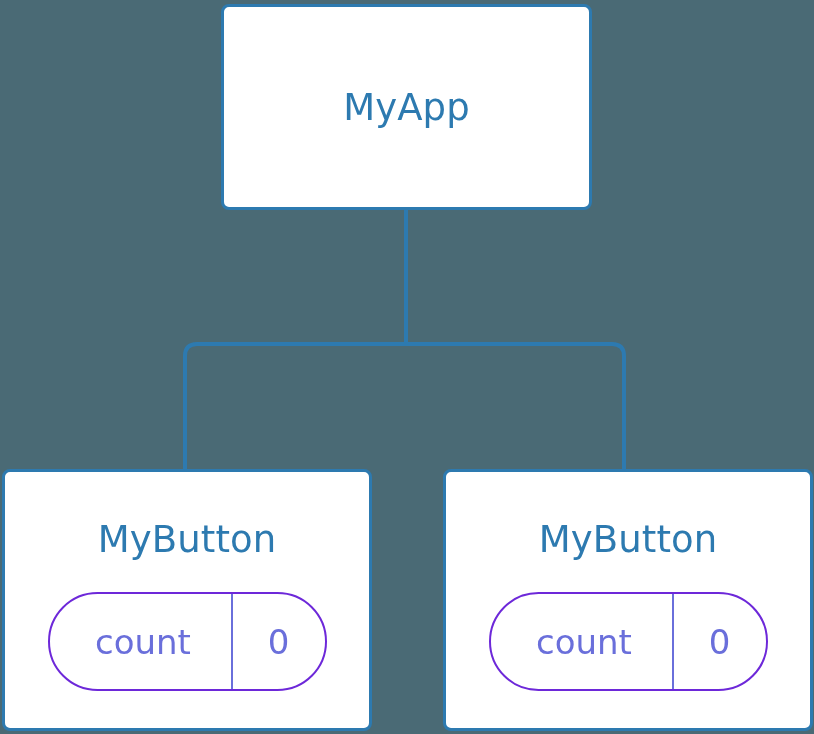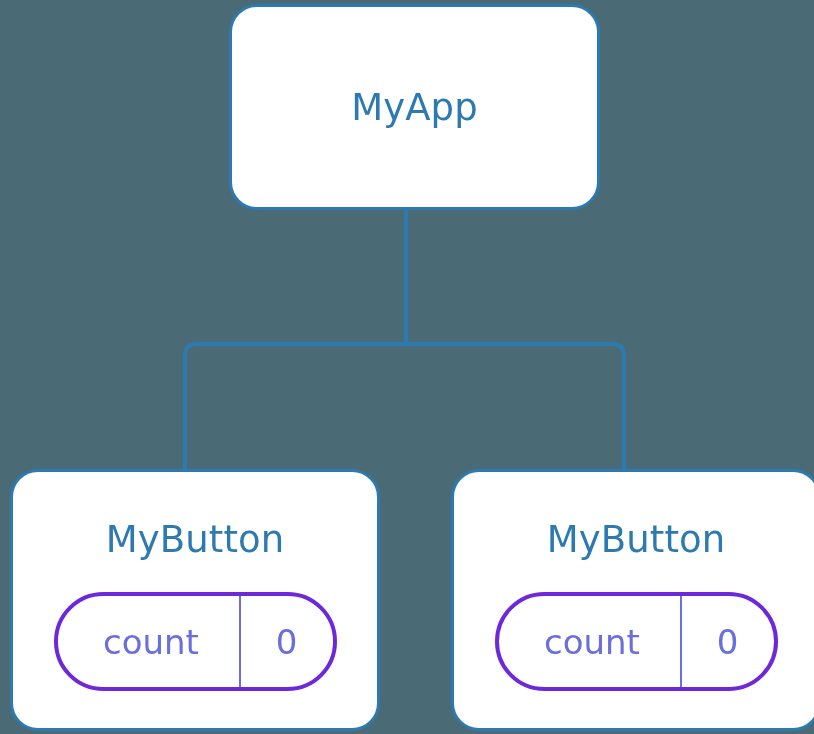--- a/index.html
+++ b/index.html
@@ -26,26 +26,25 @@
     top: 0;
     width: 814px;
     height: 734px;
     pointer-events: none;
   }
   .node-card {
     position: absolute;
     box-sizing: border-box;
     background: #ffffff;
     border: 3px solid #2d7ab0;
-    border-radius: 28px;
+    border-radius: 8px;
     display: flex;
     flex-direction: column;
     align-items: center;
     z-index: 2;
-    margin-left: 8px;
   }
   .node-root {
     left: 221px;
     top: 4px;
     width: 371px;
     height: 206px;
     justify-content: center;
   }
   .node-child-left {
     left: 2px;
@@ -70,21 +69,21 @@
   .node-child-left .node-title,
   .node-child-right .node-title {
     margin-top: 49px;
   }
   .prop-pill {
     margin-top: 34px;
     height: 99px;
     box-sizing: border-box;
     display: flex;
     align-items: stretch;
-    border: 4px solid #6d28d9;
+    border: 2px solid #6d28d9;
     border-radius: 52px;
     background: transparent;
     overflow: hidden;
   }
   .prop-key,
   .prop-value {
     display: flex;
     align-items: center;
     justify-content: center;
     color: #6a6fdb;

